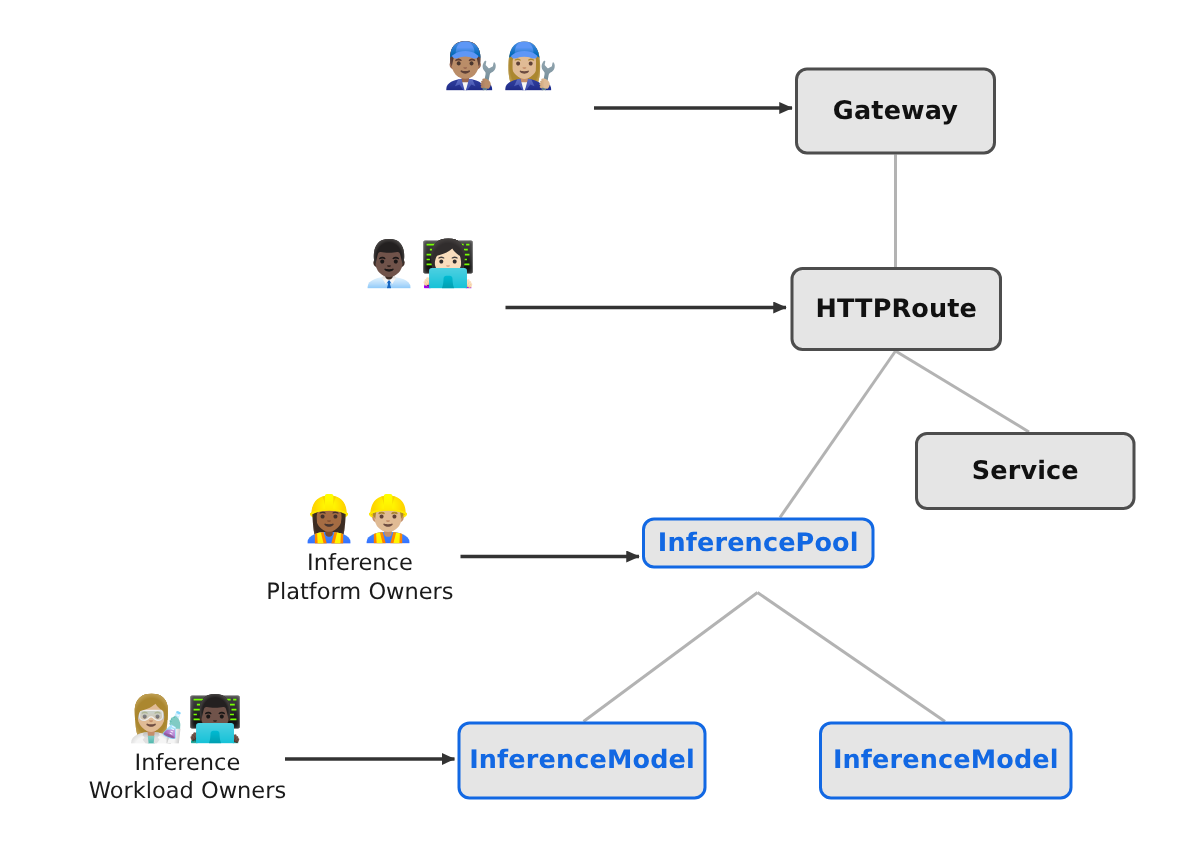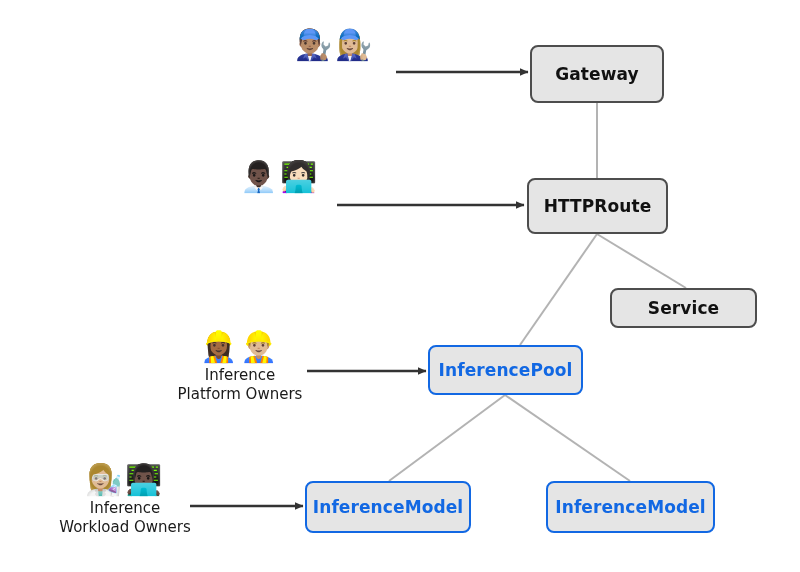--- a/index.html
+++ b/index.html
@@ -95,24 +95,24 @@
       </g>
   </svg>
 
   <div id="nodes-layer">
       <div class="node gray" style="left: 530px; top: 45px; width: 134px; height: 58px; font-size: 17px;">
         <span>Gateway</span>
       </div>
       <div class="node gray" style="left: 527px; top: 178px; width: 141px; height: 56px; font-size: 17px;">
         <span>HTTPRoute</span>
       </div>
-      <div class="node gray" style="left: 610px; top: 288px; width: 147px; height: 40px; font-size: 17px;">
+      <div class="node gray" style="left: 610px; top: 288px; width: 147px; height: 52px; font-size: 17px;">
         <span>Service</span>
       </div>
-      <div class="node blue" style="left: 428px; top: 345px; width: 155px; height: 50px; font-size: 17px;">
+      <div class="node blue" style="left: 428px; top: 345px; width: 155px; height: 34px; font-size: 17px;">
         <span>InferencePool</span>
       </div>
       <div class="node blue" style="left: 305px; top: 481px; width: 166px; height: 52px; font-size: 17px;">
         <span>InferenceModel</span>
       </div>
       <div class="node blue" style="left: 546px; top: 481px; width: 169px; height: 52px; font-size: 17px;">
         <span>InferenceModel</span>
       </div>
     </div>
   <div id="personas-layer">

